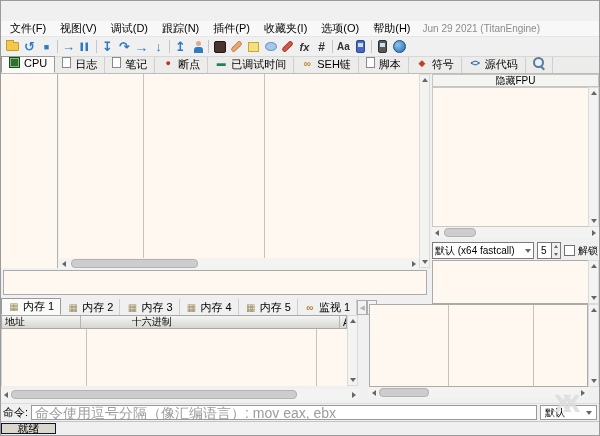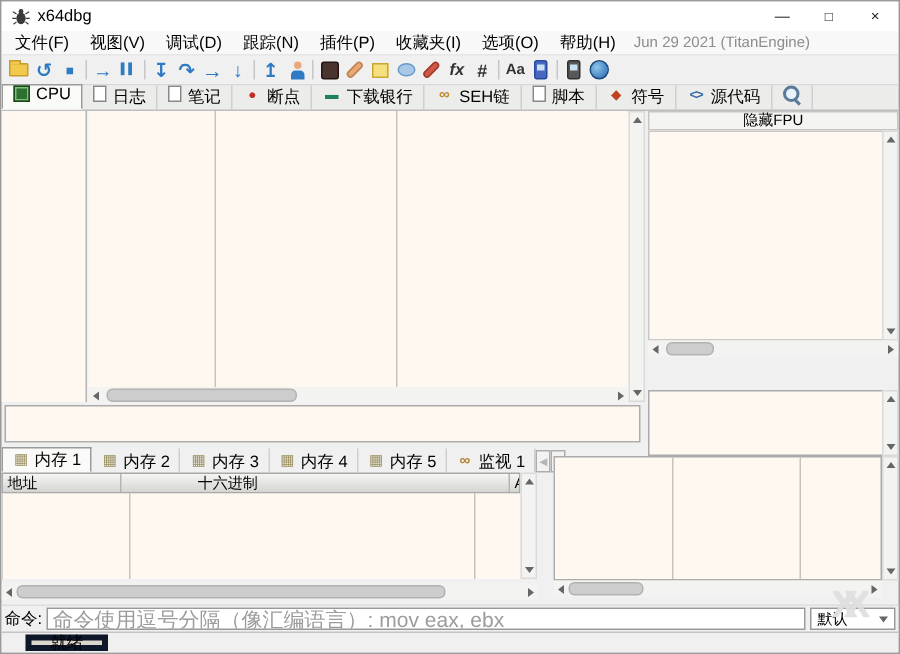--- a/index.html
+++ b/index.html
@@ -182,60 +182,40 @@
   .cmd-input { flex:1; height:15px; background:#FFF; border:1px solid #999; font-size:14px;
             padding:0 3px; font-family:"Liberation Sans","DejaVu Sans",sans-serif; }
   .cmd-input::placeholder { color:#9C9C9C; }
   .cmd-select { width:57px; height:15px; background:#FFF; border:1px solid #999; font-size:10px;
             display:flex; align-items:center; padding:0 4px; gap:2px; }
   .cmd-select .tri.down { margin-left:auto; }
 
   
   .statusbar { position:absolute; top:420px; left:0; right:0; bottom:0; background:#F0F0F0;
             border-top:1px solid #C4C4C4; display:flex; align-items:stretch; font-size:11px; }
-  .sb-state { width:55px; margin:1px 2px 1px 16px; background:#DBD7CC; border:4px solid #0f172a;
+  .sb-state { width:55px; margin:1px 2px 1px 0; background:#DBD7CC; border:1px solid #0f172a;
             display:flex; align-items:center; justify-content:center; }
   .sb-msg { width:437px; margin:1px 0; border:1px solid #CACACA; display:flex; align-items:center;
             padding-left:4px; }
   .sb-time { flex:1; margin:1px 2px 1px 2px; border:1px solid #CACACA; display:flex;
             align-items:center; padding-left:5px; gap:8px; white-space:nowrap; }
 
   
   .watermark { position:absolute; right:12px; top:387px; display:flex; align-items:flex-start;
             color:#DFDFDF; opacity:0.92; z-index:50; pointer-events:none;
             text-shadow:0 0 1px rgba(160,160,160,0.45); }
   .wm-logo { font-size:26px; font-weight:bold; letter-spacing:-9px; margin-right:16px;
             transform:scaleY(0.95); }
   .wm-text { font-size:23px; font-weight:bold; letter-spacing:1px; }
 </style>
 </head>
 <body>
 
 <div class="win">
 
-  <div class="titlebar">
-    <svg class="app-icon" viewBox="0 0 12 12">
-      <ellipse cx="6" cy="7.2" rx="3.1" ry="3.9" fill="#3A3A3A"></ellipse>
-      <circle cx="6" cy="2.6" r="1.6" fill="#3A3A3A"></circle>
-      <g stroke="#3A3A3A" stroke-width="0.8">
-        <line x1="3" y1="4.4" x2="0.6" y2="2.8"></line>
-          <line x1="9" y1="4.4" x2="11.4" y2="2.8"></line>
-        <line x1="2.8" y1="7.2" x2="0.2" y2="7.2"></line>
-          <line x1="9.2" y1="7.2" x2="11.8" y2="7.2"></line>
-        <line x1="3" y1="9.6" x2="1" y2="11.2"></line>
-          <line x1="9" y1="9.6" x2="11" y2="11.2"></line>
-      </g>
-    </svg>
-    <span class="title-text">x64dbg</span>
-    <div class="win-controls">
-      <span class="win-btn">—</span>
-      <span class="win-btn max">□</span>
-      <span class="win-btn">×</span>
-    </div>
-  </div>
 
   <div class="menubar">
     <span class="menu-item">文件(F)</span>
     <span class="menu-item">视图(V)</span>
     <span class="menu-item">调试(D)</span>
     <span class="menu-item">跟踪(N)</span>
     <span class="menu-item">插件(P)</span>
     <span class="menu-item">收藏夹(I)</span>
     <span class="menu-item">选项(O)</span>
     <span class="menu-item">帮助(H)</span>
@@ -305,21 +285,21 @@
     <div class="tab">
       <span class="ti ti-page"></span>
       <span>笔记</span>
     </div>
     <div class="tab">
       <span class="ti ti-dot">●</span>
       <span>断点</span>
     </div>
     <div class="tab">
       <span class="ti ti-membar">▬</span>
-      <span>下载银行</span>
+      <span>已调试时间</span>
     </div>
     <div class="tab">
       <span class="ti ti-chain">∞</span>
       <span>SEH链</span>
     </div>
     <div class="tab">
       <span class="ti ti-page"></span>
       <span>脚本</span>
     </div>
     <div class="tab">
@@ -380,20 +360,39 @@
       <div class="hscroll reg-hscroll">
         <span class="sbtn">
             <i class="tri left"></i>
           </span>
         <span class="htrack">
             <span class="hthumb th-regs"></span>
           </span>
         <span class="sbtn">
             <i class="tri right"></i>
           </span>
+      </div>
+      <div class="fastcall-row">
+        <div class="cc-select">
+          <span>默认 (x64 fastcall)</span>
+          <i class="tri down"></i>
+        </div>
+        <div class="spinner">
+          <span>5</span>
+          <span class="spin-btns">
+            <span>
+                <i class="tri up"></i>
+              </span>
+            <span>
+                <i class="tri down"></i>
+              </span>
+          </span>
+        </div>
+        <span class="checkbox"></span>
+        <span class="unlock-label">解锁</span>
       </div>
       <div class="args-view"></div>
       <div class="vscroll args-vscroll">
         <span class="sbtn">
             <i class="tri up"></i>
           </span>
         <span class="vtrack"></span>
         <span class="sbtn">
             <i class="tri down"></i>
           </span>

